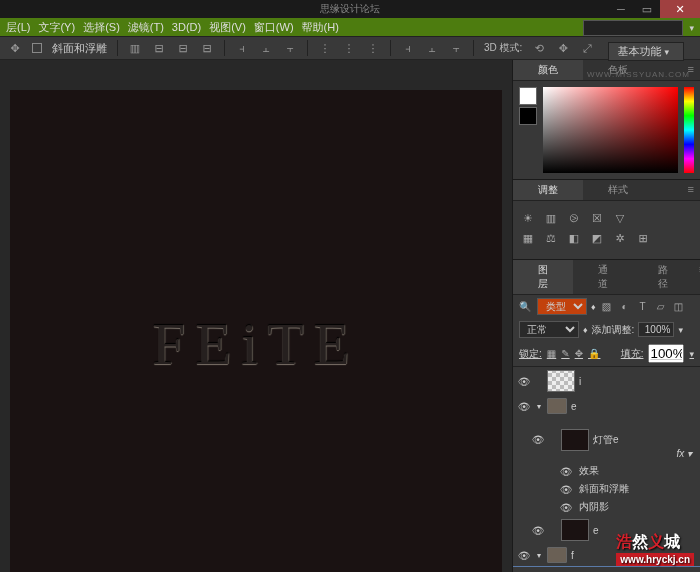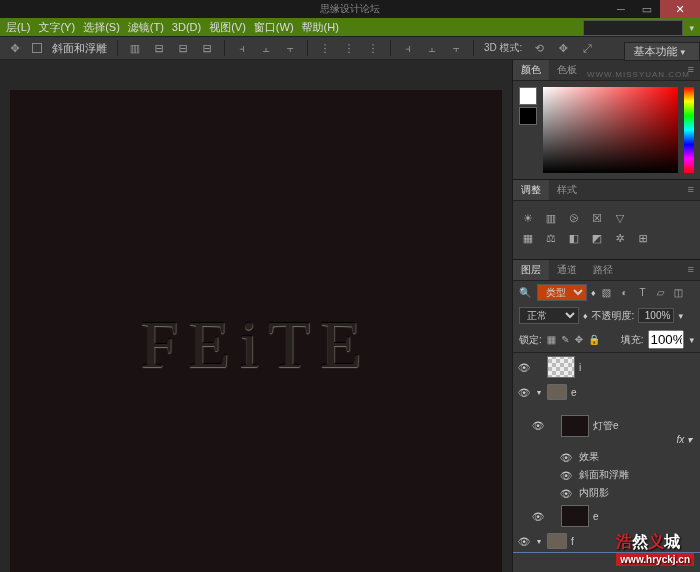--- a/index.html
+++ b/index.html
@@ -15,34 +15,34 @@
 .ribbon-right { position: absolute; right: 6px; top: 20px; display: flex; gap: 6px; align-items: center; }
 .search-box { background: #222; border: 1px solid #555; width: 100px; height: 16px; color: #ccc; padding: 0 4px; font-size: 10px; }
 .dd-arrow { color: #ccc; font-size: 9px; }
 
 .options-bar { height: 24px; background: #393939; display: flex; align-items: center; gap: 10px; padding: 0 8px; border-top: 1px solid #222; border-bottom: 1px solid #222; }
 .options-bar .chk { width: 10px; height: 10px; border: 1px solid #888; display: inline-block; }
 .options-bar .sep { width: 1px; height: 16px; background: #222; }
 .ob-icon { width: 14px; height: 14px; display: inline-flex; align-items: center; justify-content: center; color: #999; }
 
 .mode-dd { font-size: 10px; color: #bbb; }
-.basic-dd { position: absolute; right: 0; top: 42px; background: #444; border: 1px solid #222; padding: 1px 14px 1px 8px; font-size: 11px; }
+.basic-dd { position: absolute; right: 16px; top: 42px; background: #444; border: 1px solid #222; padding: 1px 14px 1px 8px; font-size: 11px; }
 
 .work-area { display: flex; height: 530px; }
 .doc-area { flex: 1; background: #282828; display: flex; flex-direction: column; }
 .doc-tabs { height: 22px; background: #303030; display: flex; align-items: center; padding: 0 6px; border-bottom: 1px solid #181818; }
 .doc-tab { font-size: 10px; color: #bbb; padding: 2px 6px; }
 .canvas { flex: 1; background: #1a1212; display: flex; flex-direction: column; justify-content: center; align-items: center; position: relative; margin: 30px 10px 10px; }
-.feite { font-family: serif; font-size: 68px; letter-spacing: 10px; color: #26201f; text-shadow: 0 1px 1px #7a7168, 0 -1px 1px #000, 1px 0 1px #615a52; margin-top: 19px; }
+.feite { font-family: serif; font-size: 59px; letter-spacing: 10px; color: #26201f; text-shadow: 0 1px 1px #7a7168, 0 -1px 1px #000, 1px 0 1px #615a52; margin-top: 19px; }
 .caption { position: absolute; left: 20px; bottom: 16px; color: #e8241e; font-size: 20px; font-family: "KaiTi", serif; }
 
 .panels { width: 188px; background: #383838; display: flex; flex-direction: column; border-left: 1px solid #1a1a1a; }
 .panel { border-bottom: 1px solid #1a1a1a; }
 .tabs { display: flex; background: #323232; border-bottom: 1px solid #222; }
-.tab { padding: 3px 8px; font-size: 10px; color: #999; font-family: Liberation Mono, monospace; }
+.tab { padding: 3px 25px; font-size: 10px; color: #999; font-family: Liberation Mono, monospace; }
 .tab.active { background: #404040; color: #ddd; }
 .menu-ic { margin-left: auto; padding: 3px 6px; color: #888; }
 
 .color-body { padding: 6px; display: flex; gap: 6px; }
 .swatches { display: flex; flex-direction: column; gap: 2px; }
 .sw { width: 18px; height: 18px; border: 1px solid #666; }
 .sw.fg { background: #fff; }
 .sw.bg { background: #000; }
 .picker { width: 135px; height: 86px; background: linear-gradient(to right, #fff, #f00); position: relative; }
 .picker::after { content: ""; position: absolute; inset: 0; background: linear-gradient(to bottom, transparent, #000); }
@@ -53,21 +53,21 @@
 .adj-ic { width: 14px; height: 14px; display: flex; align-items: center; justify-content: center; color: #aaa; font-size: 11px; }
 
 .layers-toolbar { display: flex; align-items: center; gap: 4px; padding: 3px 6px; background: #383838; }
 .lt-select { background: #c2410c; border: 1px solid #555; color: #ccc; font-size: 10px; padding: 1px 4px; }
 .lt-icon { width: 14px; height: 14px; color: #aaa; display: flex; align-items: center; justify-content: center; font-size: 10px; }
 
 .blend-row { display: flex; align-items: center; gap: 4px; padding: 3px 6px; font-size: 10px; }
 .blend-row select, .blend-row input { background: #2a2a2a; border: 1px solid #555; color: #ccc; font-size: 10px; padding: 1px 3px; }
 .opacity-in { width: 36px; text-align: right; }
 
-.lock-row { display: flex; align-items: center; gap: 5px; padding: 3px 6px; font-size: 10px; border-bottom: 1px solid #222; }
+.lock-row { display: flex; align-items: center; gap: 5px; padding: 3px 6px; font-size: 10px; border-bottom: 1px solid #222; text-decoration: underline; }
 .lock-ic { color: #aaa; font-size: 10px; }
 
 .layer-list { max-height: 200px; overflow-y: auto; }
 .layer { display: flex; align-items: center; padding: 3px 4px; gap: 4px; font-size: 10px; }
 .layer.active { background: #5a7aa8; color: #fff; }
 .eye { width: 14px; color: #ccc; text-align: center; font-size: 10px; }
 .thumb { width: 28px; height: 22px; background: #1a1212; border: 1px solid #666; }
 .thumb.trans { background: repeating-conic-gradient(#bbb 0 25%, #eee 0 50%) 0/8px 8px; }
 .thumb.folder { background: #6a6055; width: 20px; height: 16px; border-radius: 1px; }
 .tw { width: 8px; color: #ccc; text-align: center; font-size: 8px; }
@@ -200,21 +200,21 @@
         <span class="dd-arrow">♦</span>
         <span class="lt-icon">▧</span>
         <span class="lt-icon">◐</span>
         <span class="lt-icon">T</span>
         <span class="lt-icon">▱</span>
         <span class="lt-icon">◫</span>
       </div>
       <div class="blend-row">
         <select style="width:60px"><option>正常</option></select>
         <span class="dd-arrow">♦</span>
-        <span>不透明度:</span>
+        <span>添加调整:</span>
         <input class="opacity-in" value="100%" style="">
         <span class="dd-arrow">▾</span>
       </div>
       <div class="lock-row">
         <span>锁定:</span>
         <span class="lock-ic">▦</span>
         <span class="lock-ic">✎</span>
         <span class="lock-ic">✥</span>
         <span class="lock-ic">🔒</span>
         <span style="margin-left:auto">填充:</span>

